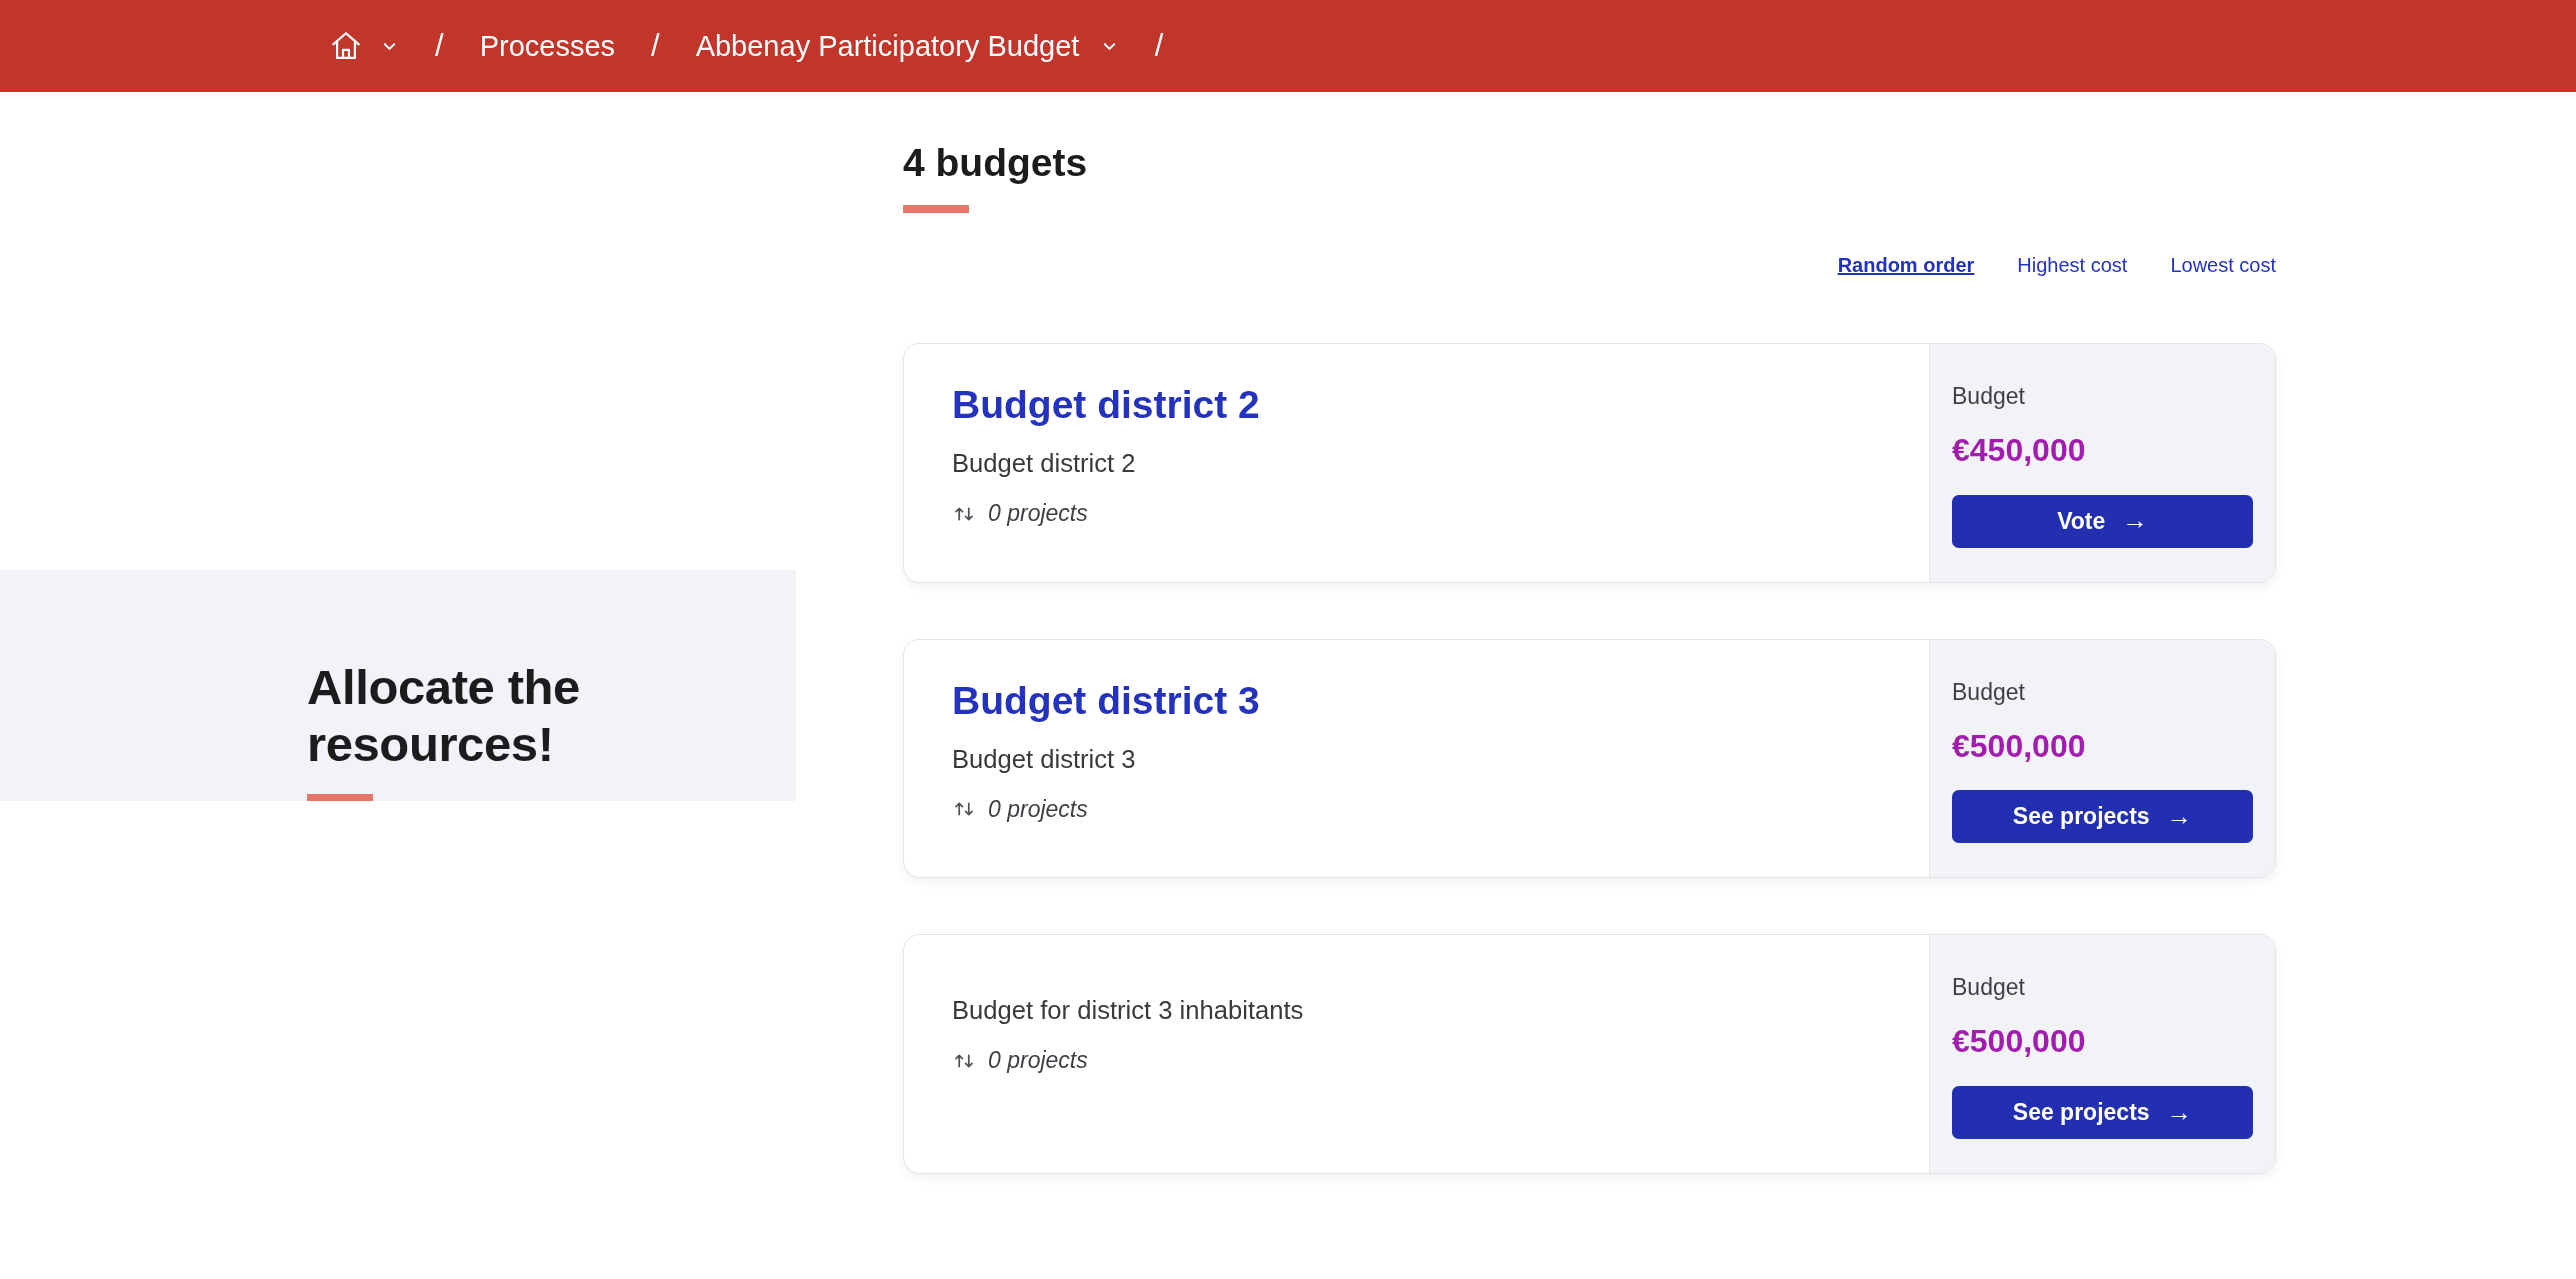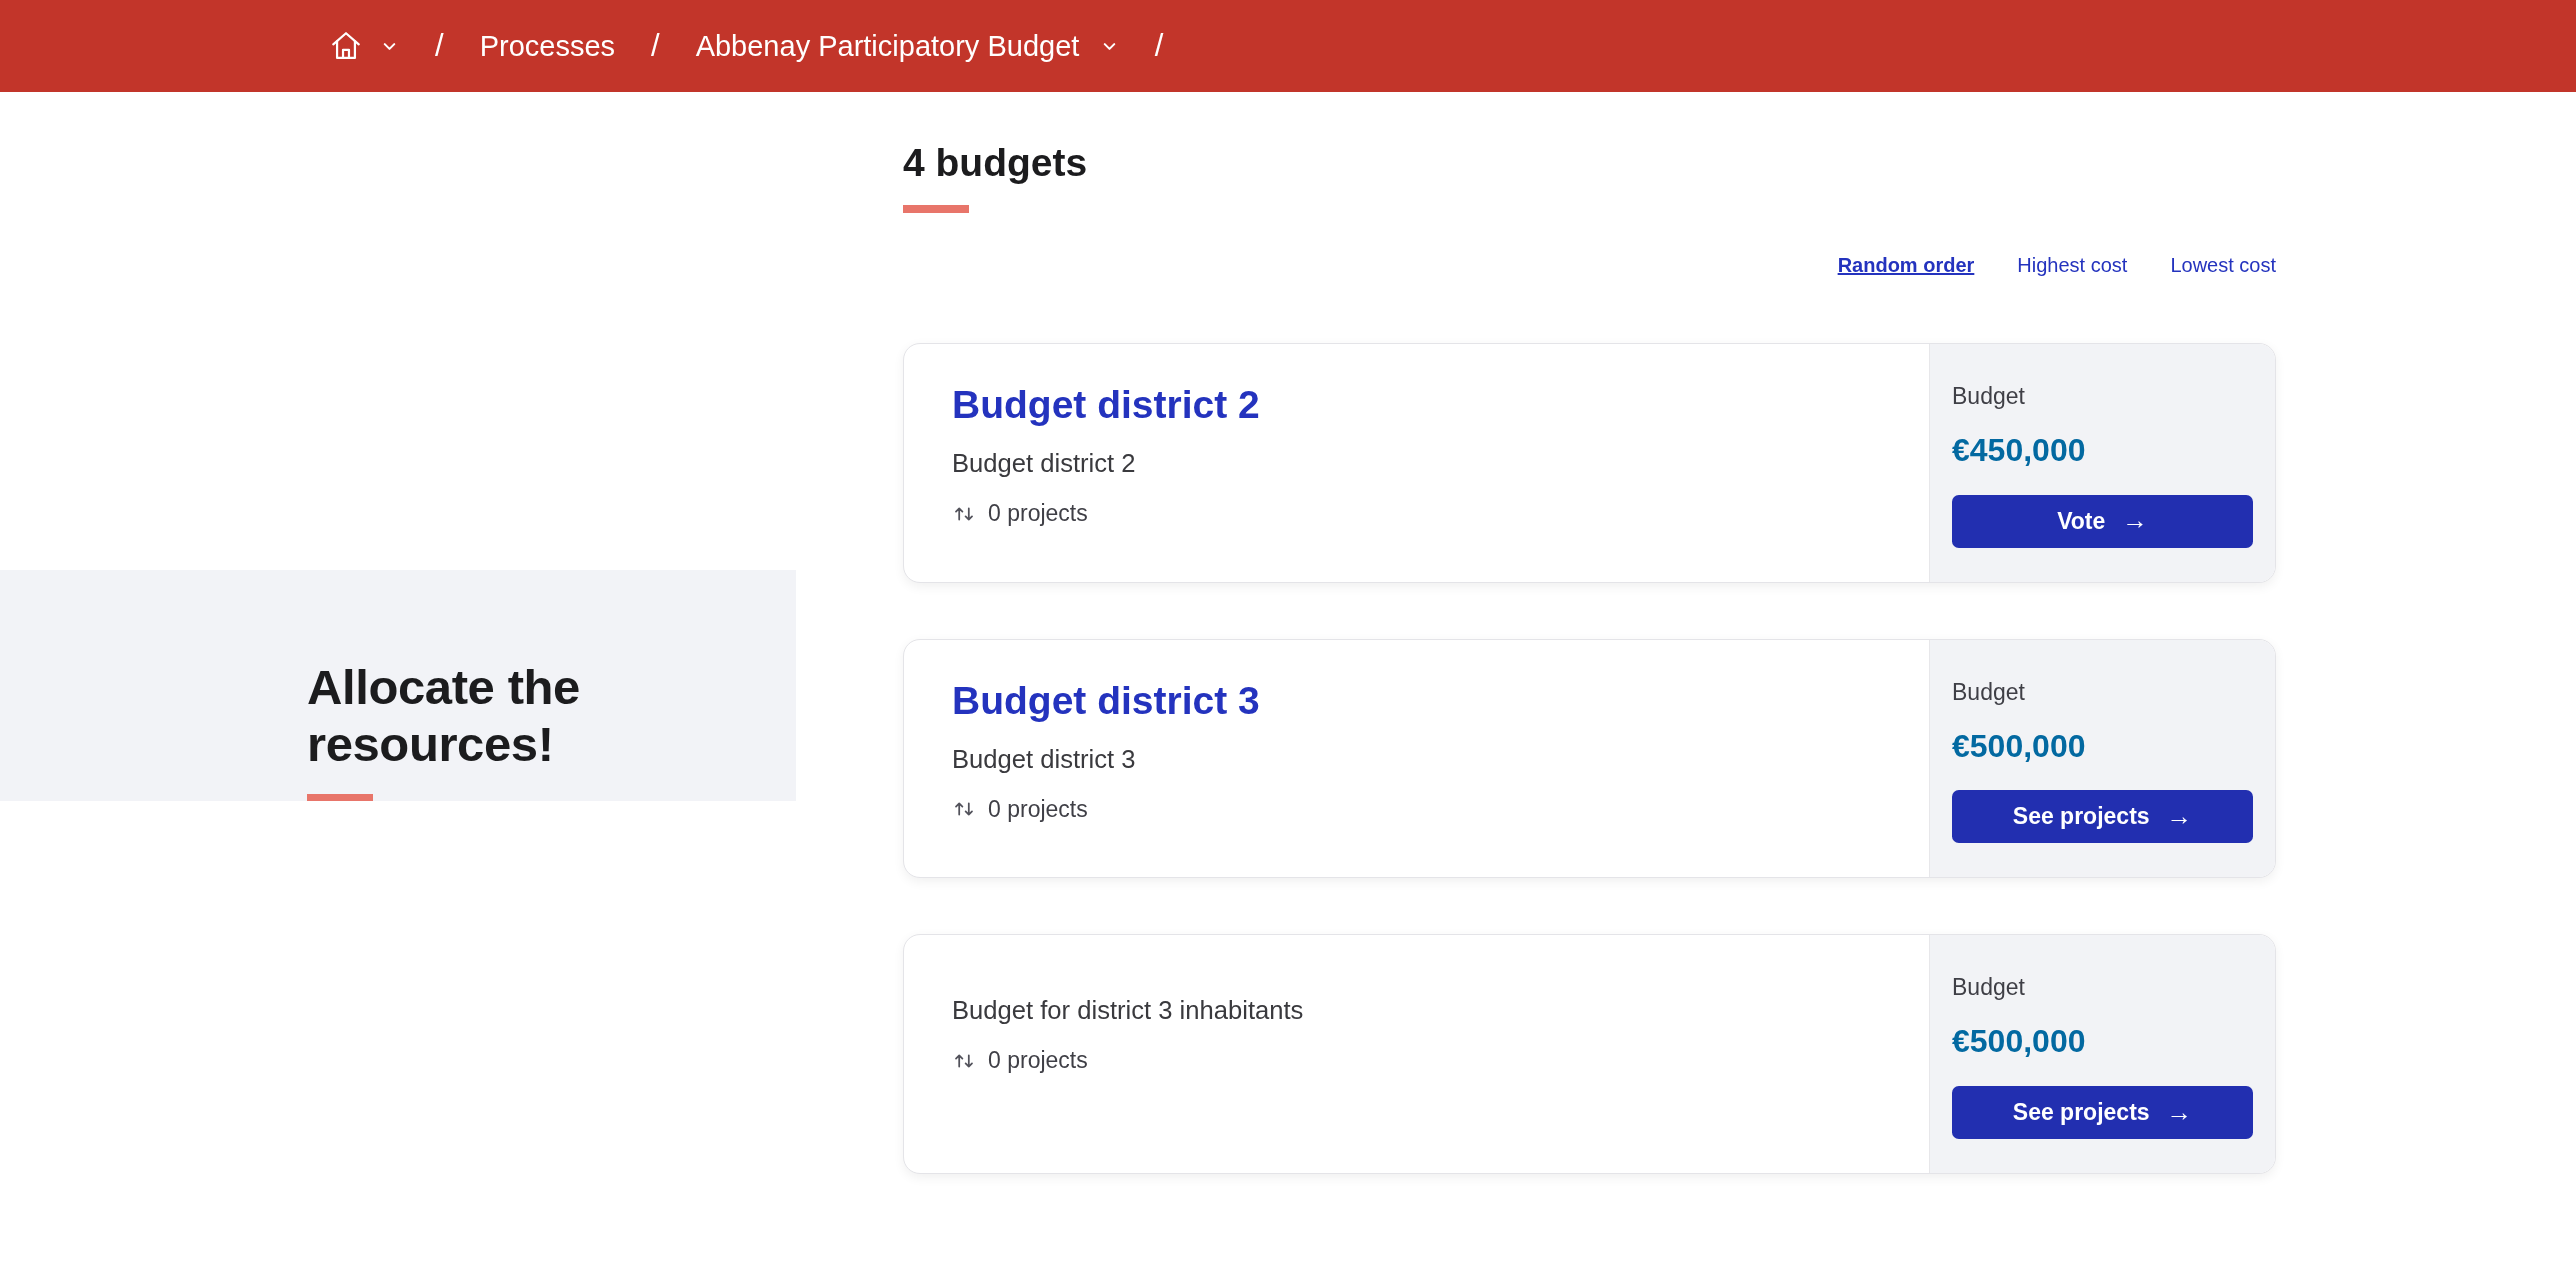--- a/index.html
+++ b/index.html
@@ -100,30 +100,31 @@
     cursor: pointer;
   }
   .card-desc { margin-top: 22px; font-size: 25.6px; color: #3a3a3e; }
   .card-projects {
     margin-top: 22px;
     display: flex;
     align-items: center;
     gap: 12px;
     font-size: 23px;
     color: #3f3f46;
+    font-style: italic;
   }
   .card-aside {
     width: 346px;
     flex-shrink: 0;
     background: #f2f3f6;
     border-left: 0.9px solid #e7e7ea;
     padding: 39px 22px 34px 22px;
   }
   .aside-label { font-size: 23px; color: #3f3f46; }
-  .aside-amount { margin-top: 22px; font-size: 32px; font-weight: 700; color: #0369a1; }
+  .aside-amount { margin-top: 22px; font-size: 32px; font-weight: 700; color: #a21caf; }
   .action-button {
     margin-top: 25.6px;
     width: 100%;
     height: 53px;
     background: #222fb0;
     color: #ffffff;
     border: none;
     border-radius: 6.8px;
     font-family: "Liberation Sans", sans-serif;
     font-size: 23px;

